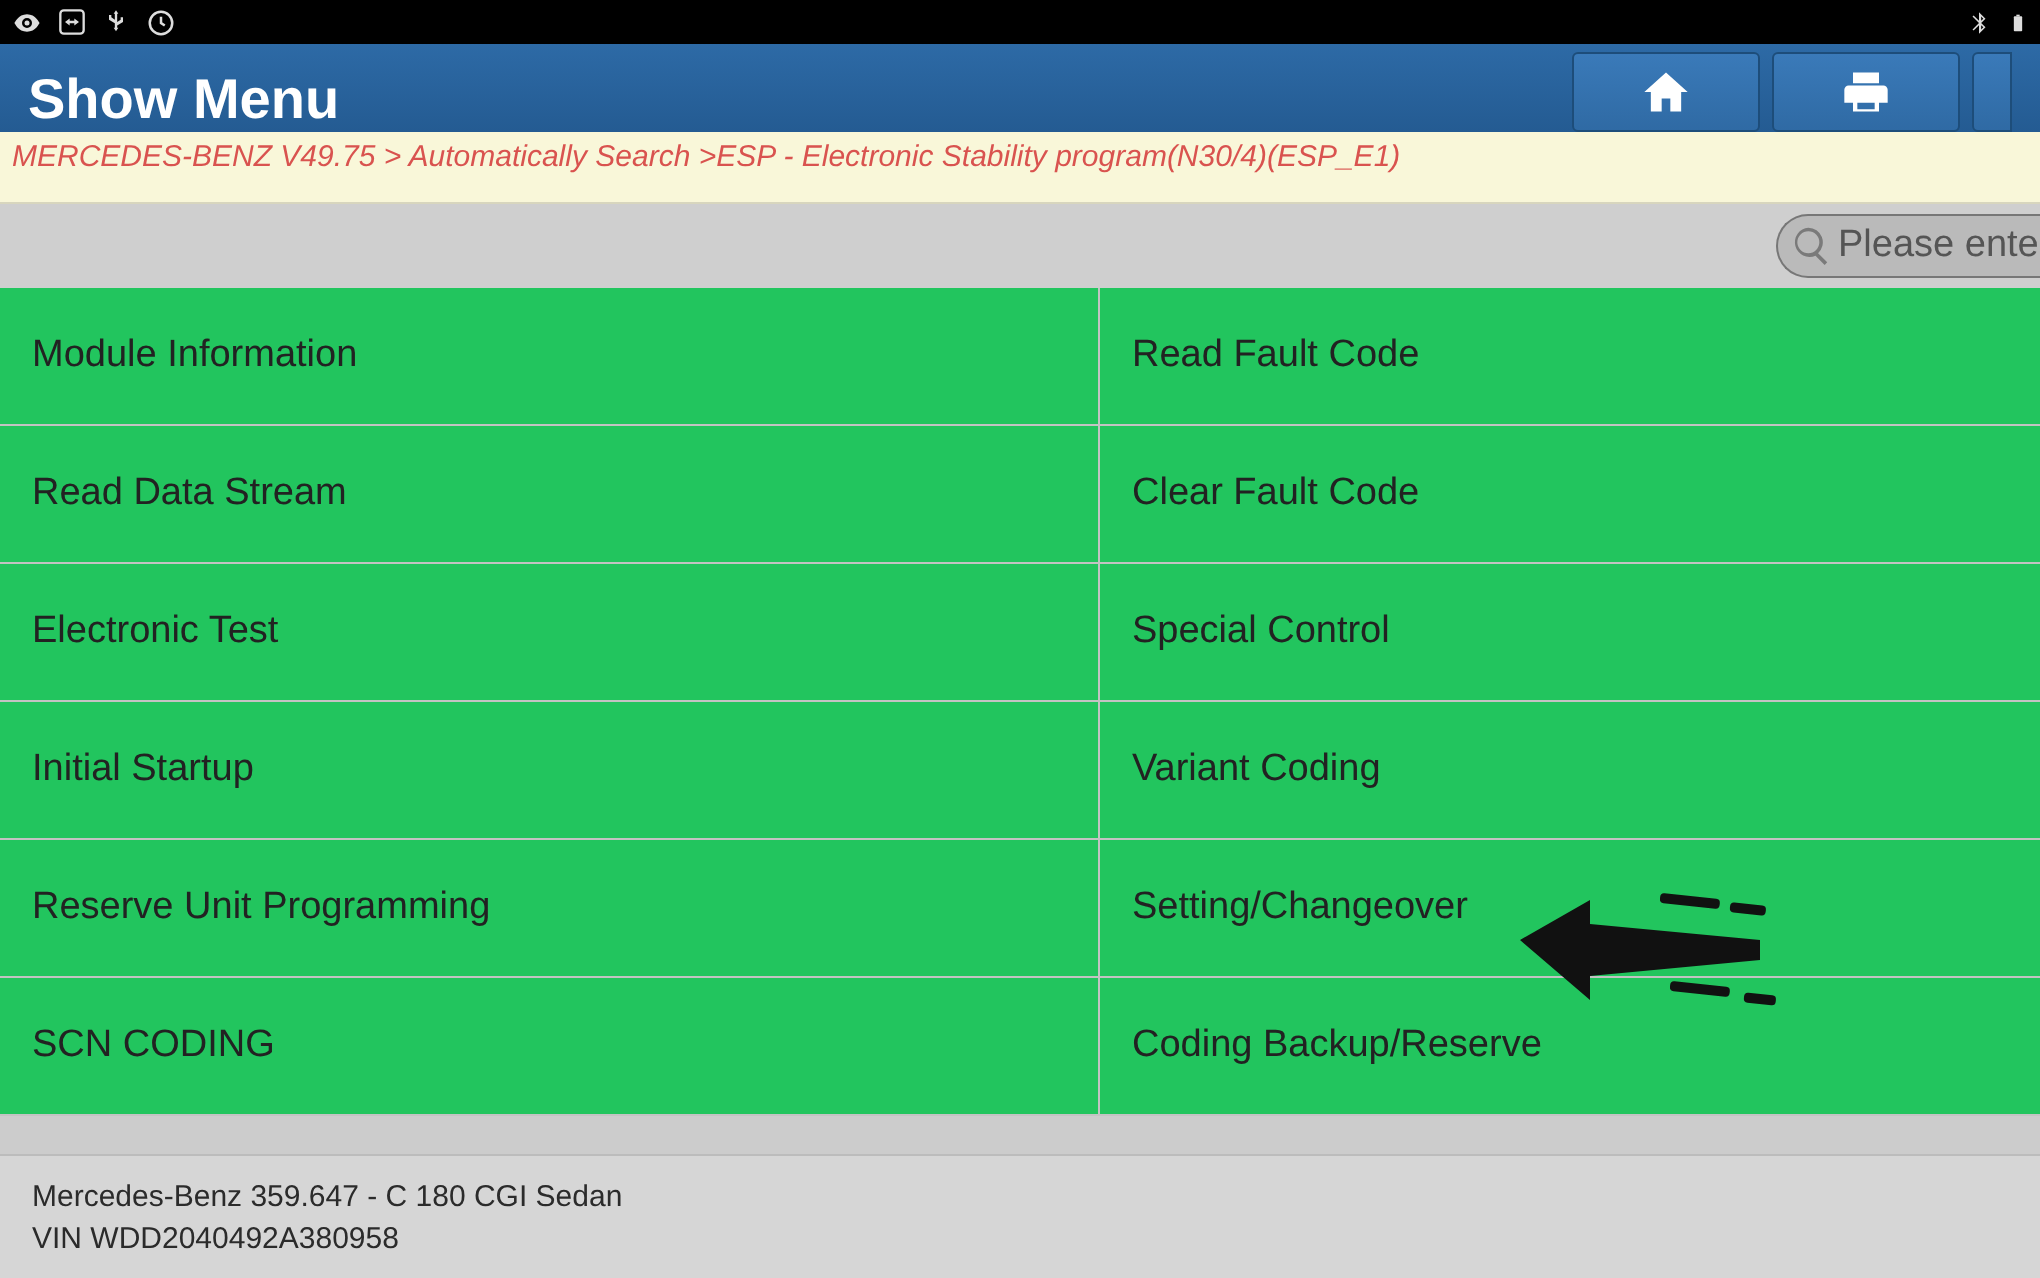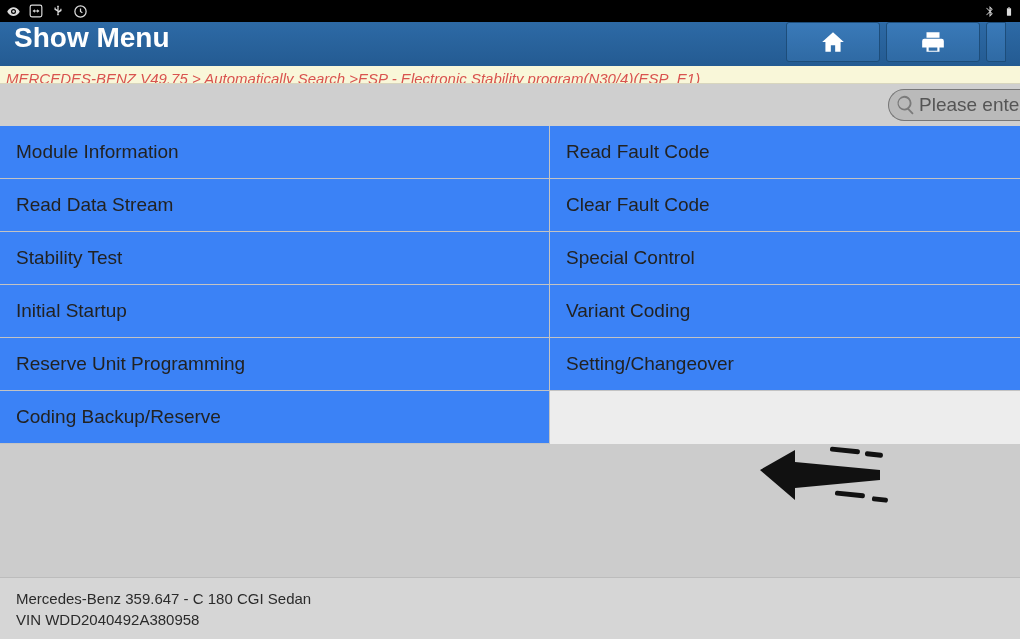--- a/index.html
+++ b/index.html
@@ -15,21 +15,21 @@
     padding: 0 6px;
     font-size: 13px;
   }
   .status-icons-left, .status-icons-right { display: flex; gap: 8px; align-items: center; }
   .status-icons-left span, .status-icons-right span { display: inline-flex; align-items: center; }
 
   .title-bar {
     height: 44px;
     background: linear-gradient(#2d6aa6,#245b92);
     display: flex;
-    align-items: flex-start;
+    align-items: flex-end;
     justify-content: space-between;
     padding: 0 12px 0 14px;
   }
   .title-bar .title {
     color: #fff;
     font-size: 28px;
     font-weight: bold;
   }
   .title-buttons { display: flex; gap: 6px; padding-right: 2px; }
   .title-btn {
@@ -40,21 +40,21 @@
     border-radius: 3px;
     display: flex;
     align-items: center;
     justify-content: center;
     cursor: pointer;
   }
   .title-btn.partial { width: 20px; border-radius: 3px 0 0 3px; justify-content:flex-start; padding-left:0; overflow:hidden;}
   .title-btn svg { width: 26px; height: 26px; fill: #fff; }
 
   .breadcrumb-bar {
-    height: 18px;
+    height: 36px;
     background: #f9f7d9;
     border-bottom: 1px solid #d8d6be;
     color: #d9534f;
     font-style: italic;
     font-size: 15px;
     padding: 4px 6px 0 6px;
     white-space: nowrap;
     overflow: hidden;
   }
 
@@ -89,29 +89,29 @@
     width: 200px;
   }
   .search-box input::placeholder { color: #555; }
 
   .menu-grid {
     display: grid;
     grid-template-columns: 550px 1fr;
     background: #ededed;
   }
   .menu-item {
-    height: 53px;
+    height: 69px;
     border-bottom: 1px solid #c3c3c3;
     border-right: 1px solid #c3c3c3;
     display: flex;
     align-items: center;
     padding-left: 16px;
     font-size: 19px;
     color: #222;
-    background: #3b82f6;
+    background: #22c55e;
     cursor: pointer;
     position: relative;
   }
   .menu-item:nth-child(2n){ border-right: none; }
 
   .footer {
     position: absolute;
     left: 0;
     bottom: 0;
     width: 100%;
@@ -211,36 +211,39 @@
   <div class="menu-item">
       <span>Read Fault Code</span>
     </div>
   <div class="menu-item">
       <span>Read Data Stream</span>
     </div>
   <div class="menu-item">
       <span>Clear Fault Code</span>
     </div>
   <div class="menu-item">
-      <span>Stability Test</span>
+      <span>Electronic Test</span>
     </div>
   <div class="menu-item">
       <span>Special Control</span>
     </div>
   <div class="menu-item">
       <span>Initial Startup</span>
     </div>
   <div class="menu-item">
       <span>Variant Coding</span>
     </div>
   <div class="menu-item">
       <span>Reserve Unit Programming</span>
     </div>
   <div class="menu-item">
       <span>Setting/Changeover</span>
+    </div>
+  <div class="menu-item">
+      <span>SCN CODING</span>
     </div>
   <div class="menu-item">
       <span>Coding Backup/Reserve</span>
     </div>
 </div>
 
 <div class="arrow-overlay">
   <svg viewBox="0 0 150 70" width="150" height="70">
     <g fill="#111">
       <polygon points="0,30 35,10 35,22 120,30 120,40 35,48 35,60"></polygon>

